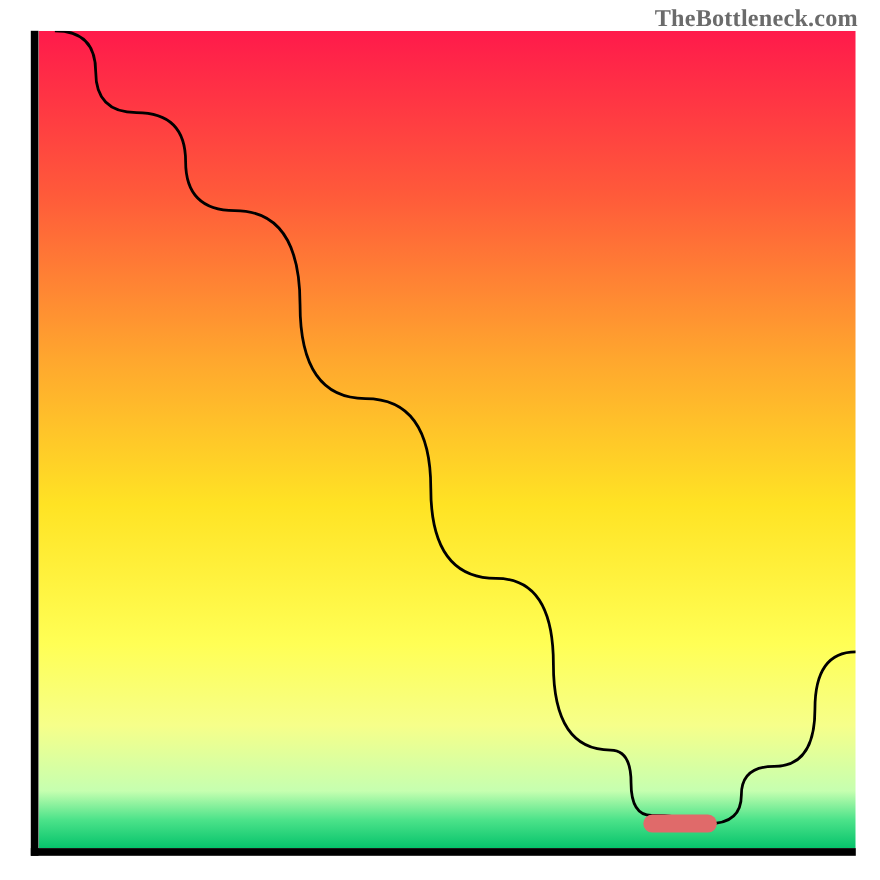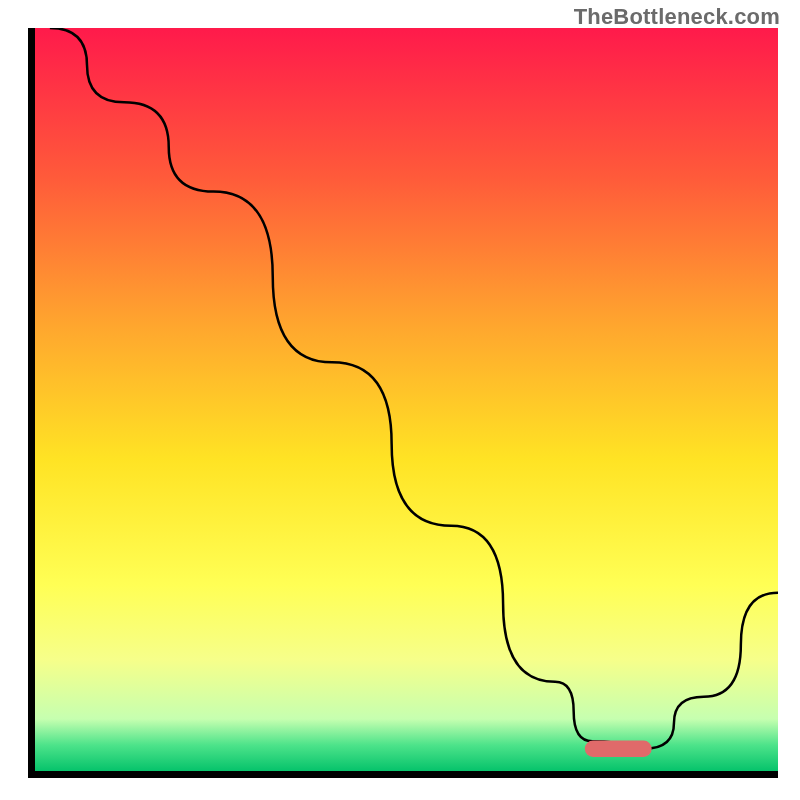--- a/index.html
+++ b/index.html
@@ -18,20 +18,21 @@
     box-sizing: border-box;
   }
   .watermark {
     position: absolute;
     top: 4px;
     right: 20px;
     font-size: 22px;
     font-weight: 600;
     color: #6b6b6b;
     letter-spacing: 0.2px;
+    font-family: Liberation Serif, serif;
   }
   .plot-wrapper {
     position: absolute;
     left: 28px;
     top: 28px;
     width: 750px;
     height: 750px;
   }
   .axis-left,
   .axis-bottom {

